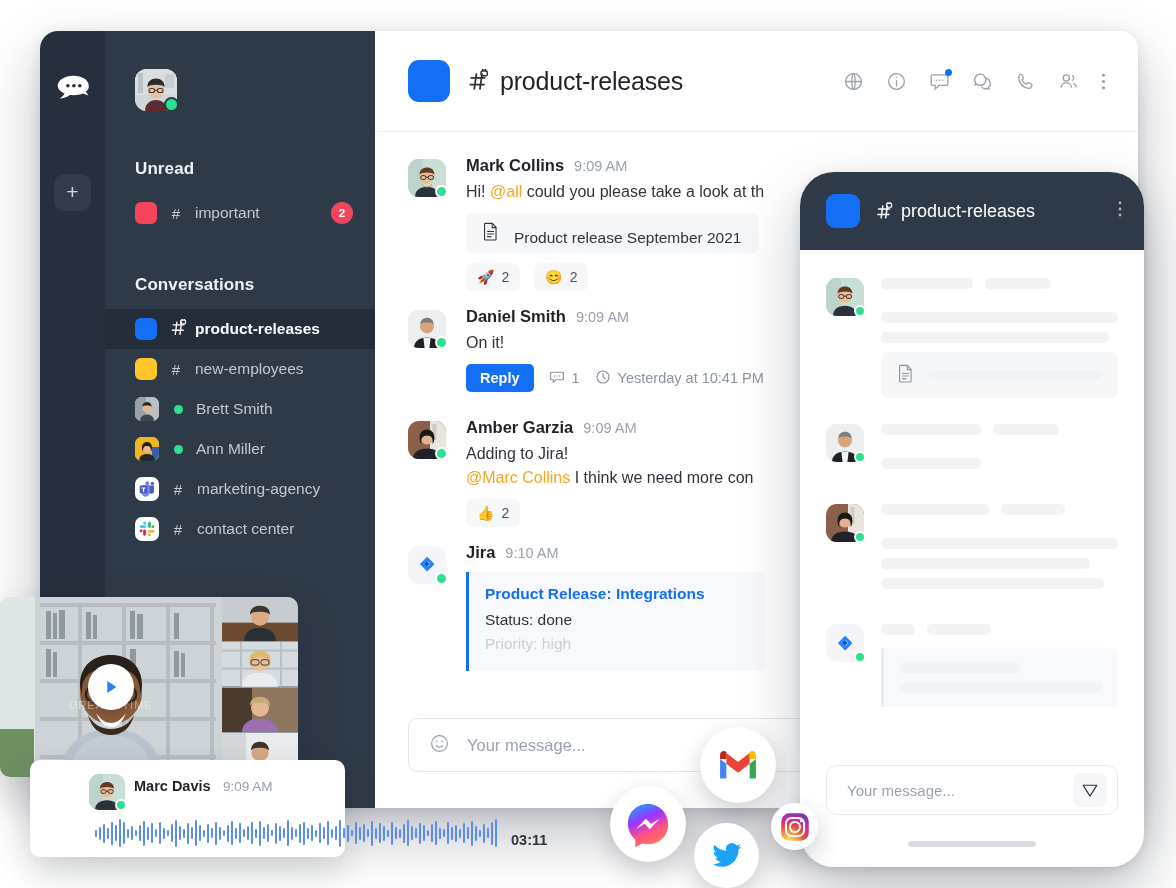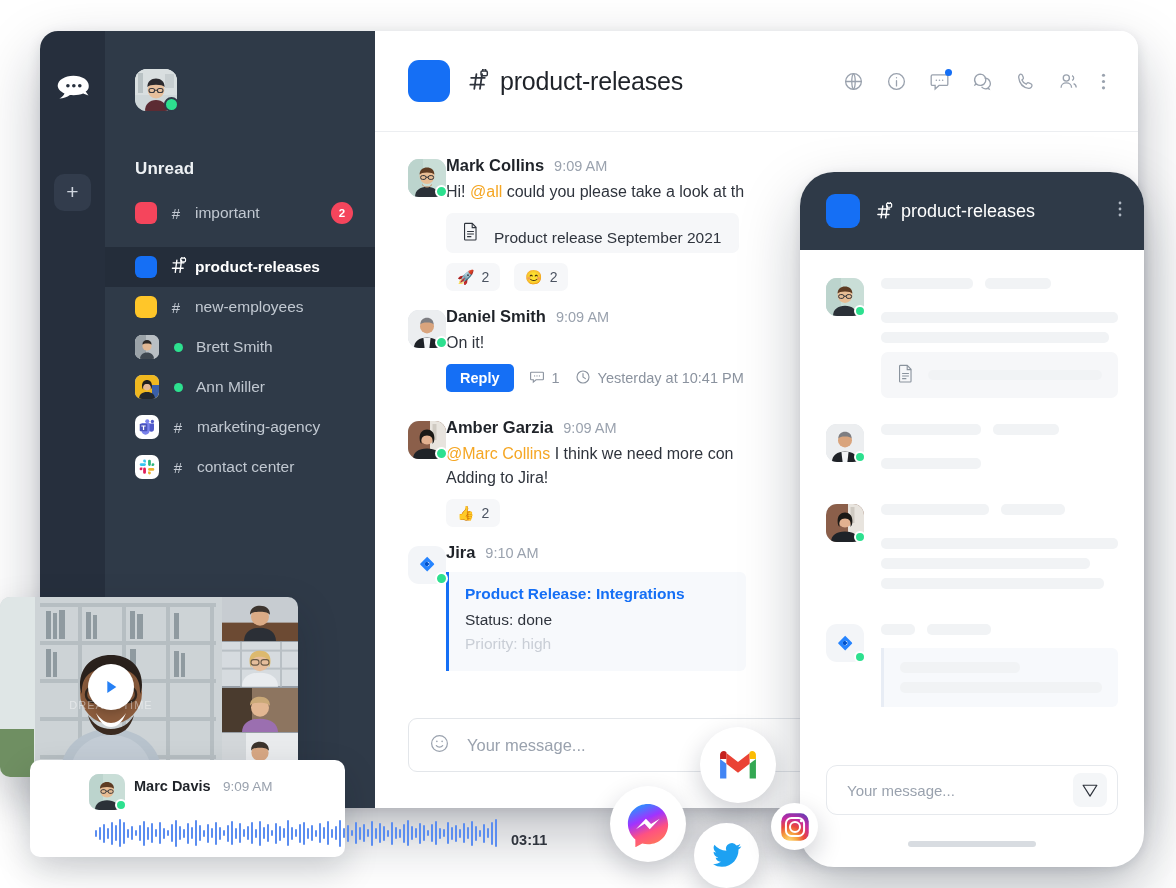--- a/index.html
+++ b/index.html
@@ -92,21 +92,21 @@
   .room-name { font-size: 25px; color: #1f2329; font-weight: 400; letter-spacing: -.2px; }
   .head-icons { margin-left: auto; display: flex; align-items: center; gap: 22px; }
   .hicon { width: 21px; height: 21px; color: #9aa2ae; position: relative; cursor: pointer; }
   .hicon .nbadge {
     position: absolute; right: -2px; top: -2px; width: 7px; height: 7px;
     border-radius: 50%; background: #156ff5;
   }
 
   
   .msgs { flex: 1; padding: 24px 0 0 33px; overflow: hidden; }
-  .msg { display: flex; gap: 0; margin-bottom: 12px; }
+  .msg { display: flex; gap: 20px; margin-bottom: 12px; }
   .m-av-wrap { position: relative; width: 38px; height: 38px; flex: 0 0 38px; margin-top: 3px; }
   .m-av { width: 38px; height: 38px; border-radius: 11px; overflow: hidden; background: #d9dfe5; }
   .m-av.bot { background: #f3f5f8; display: flex; align-items: center; justify-content: center; }
   .m-dot {
     position: absolute; right: -2px; bottom: -1px; width: 13px; height: 13px;
     border-radius: 50%; background: #2de08f; border: 2px solid #fff;
   }
   .m-body { min-width: 0; }
   .m-head { display: flex; align-items: baseline; gap: 10px; margin-bottom: 5px; }
   .m-name { font-size: 16.5px; font-weight: 700; color: #1f2329; }
@@ -293,20 +293,21 @@
       <div class="side-heading">Unread</div>
       <div class="conv-list">
         <div class="conv">
           <span class="swatch" style="background:#f5455c"></span>
           <span class="hash">#</span>
           <span class="cname">important</span>
           <span class="badge">2</span>
         </div>
       </div>
 
+      <div class="side-heading second">Conversations</div>
       <div class="conv-list">
 
         <div class="conv active">
           <span class="swatch" style="background:#156ff5"></span>
           <span class="hash">
             <svg viewBox="0 0 18 20" width="17" height="18">
               <path d="M3 6.5h12M2.2 12.5h12M7.2 3.5L5.4 17M12.4 3.5L10.6 17" stroke="#ffffff" stroke-width="1.5" stroke-linecap="round" fill="none"></path>
               <rect x="11.4" y="1.2" width="5.4" height="4.2" rx="1.1" fill="none" stroke="#ffffff" stroke-width="1.3"></rect>
               <path d="M12.7 1.4v-.8a1.4 1.4 0 0 1 2.8 0v.8" fill="none" stroke="#ffffff" stroke-width="1.2"></path>
             </svg>
@@ -547,22 +548,22 @@
                 <path d="M11.6 17c0-5.4 3.2-8.4 7.4-8.4s7.4 3 7.4 8.4c0 3.8-1.2 5.4-2 5.8 1-5.6-1-8.4-5.4-8.4s-6.4 2.8-5.4 8.4c-.8-.4-2-2-2-5.8z" fill="#1b1916"></path>
               </svg>
             </div>
             <span class="m-dot"></span>
           </div>
           <div class="m-body">
             <div class="m-head">
               <span class="m-name">Amber Garzia</span>
               <span class="m-time">9:09 AM</span>
             </div>
+            <div class="m-text">Adding to Jira!</div>
             <div class="m-text"><span class="mention">@Marc Collins</span><span> I think we need more con</span></div>
-            <div class="m-text">Adding to Jira!</div>
             <div class="reacts">
               <span class="react">
                 <span class="emo">👍</span>
                 <span class="cnt">2</span>
               </span>
             </div>
           </div>
         </div>
 
         <div class="msg" style="margin-top:16px">

